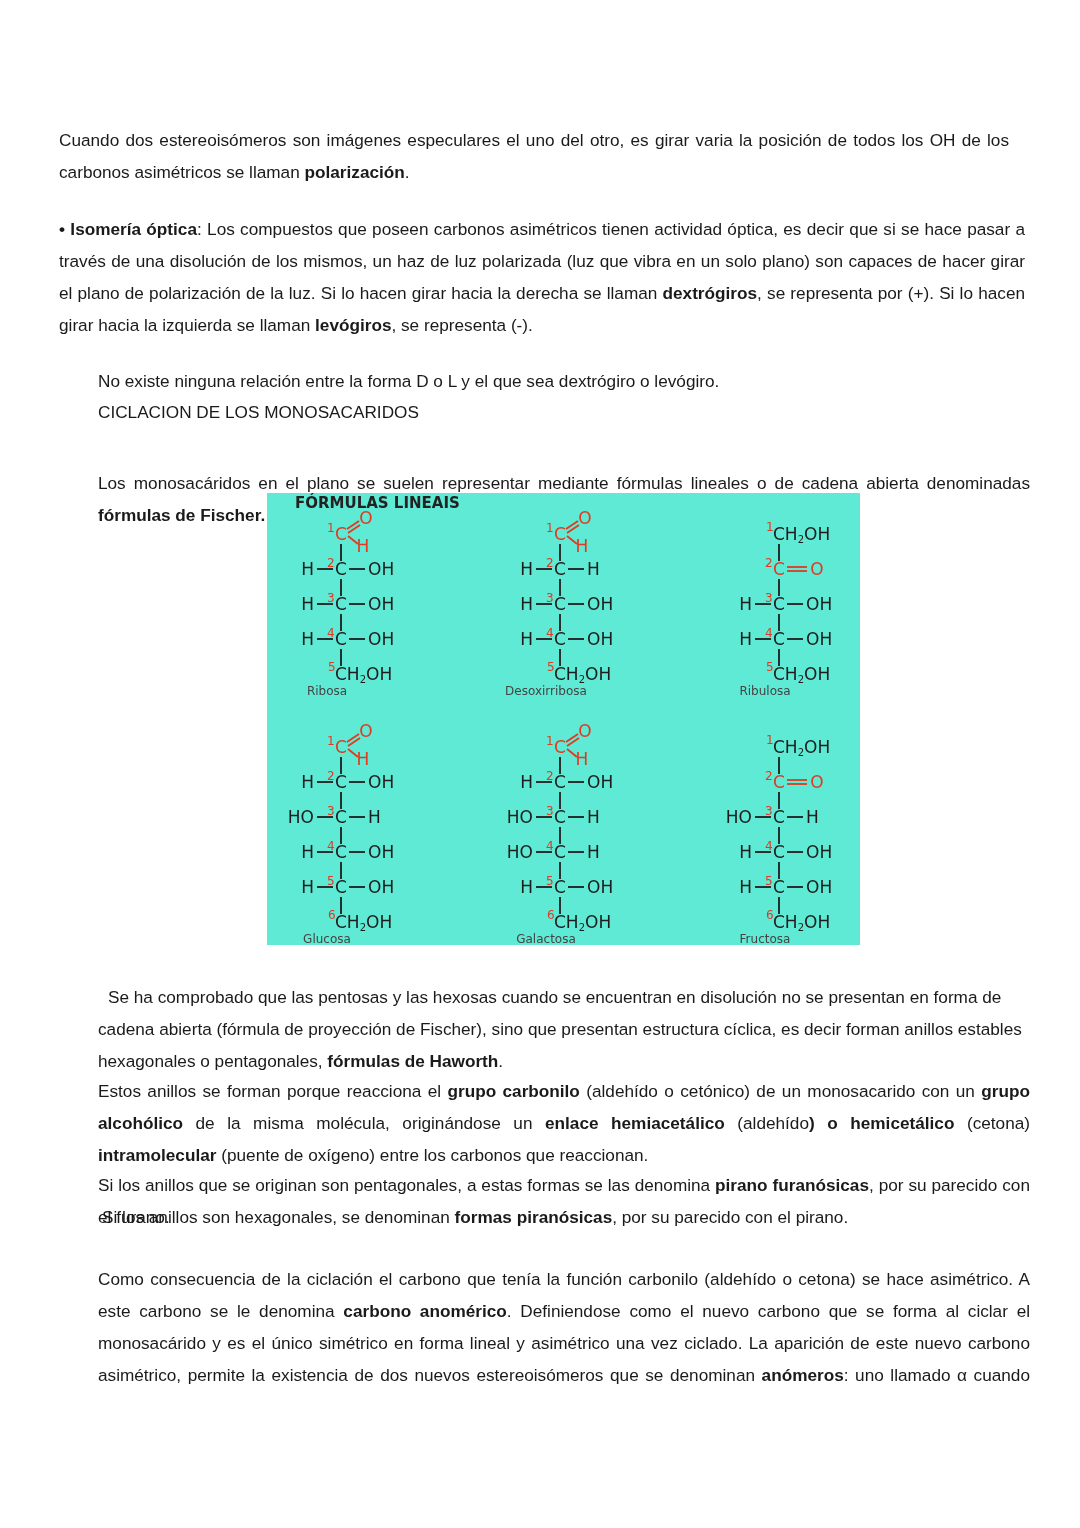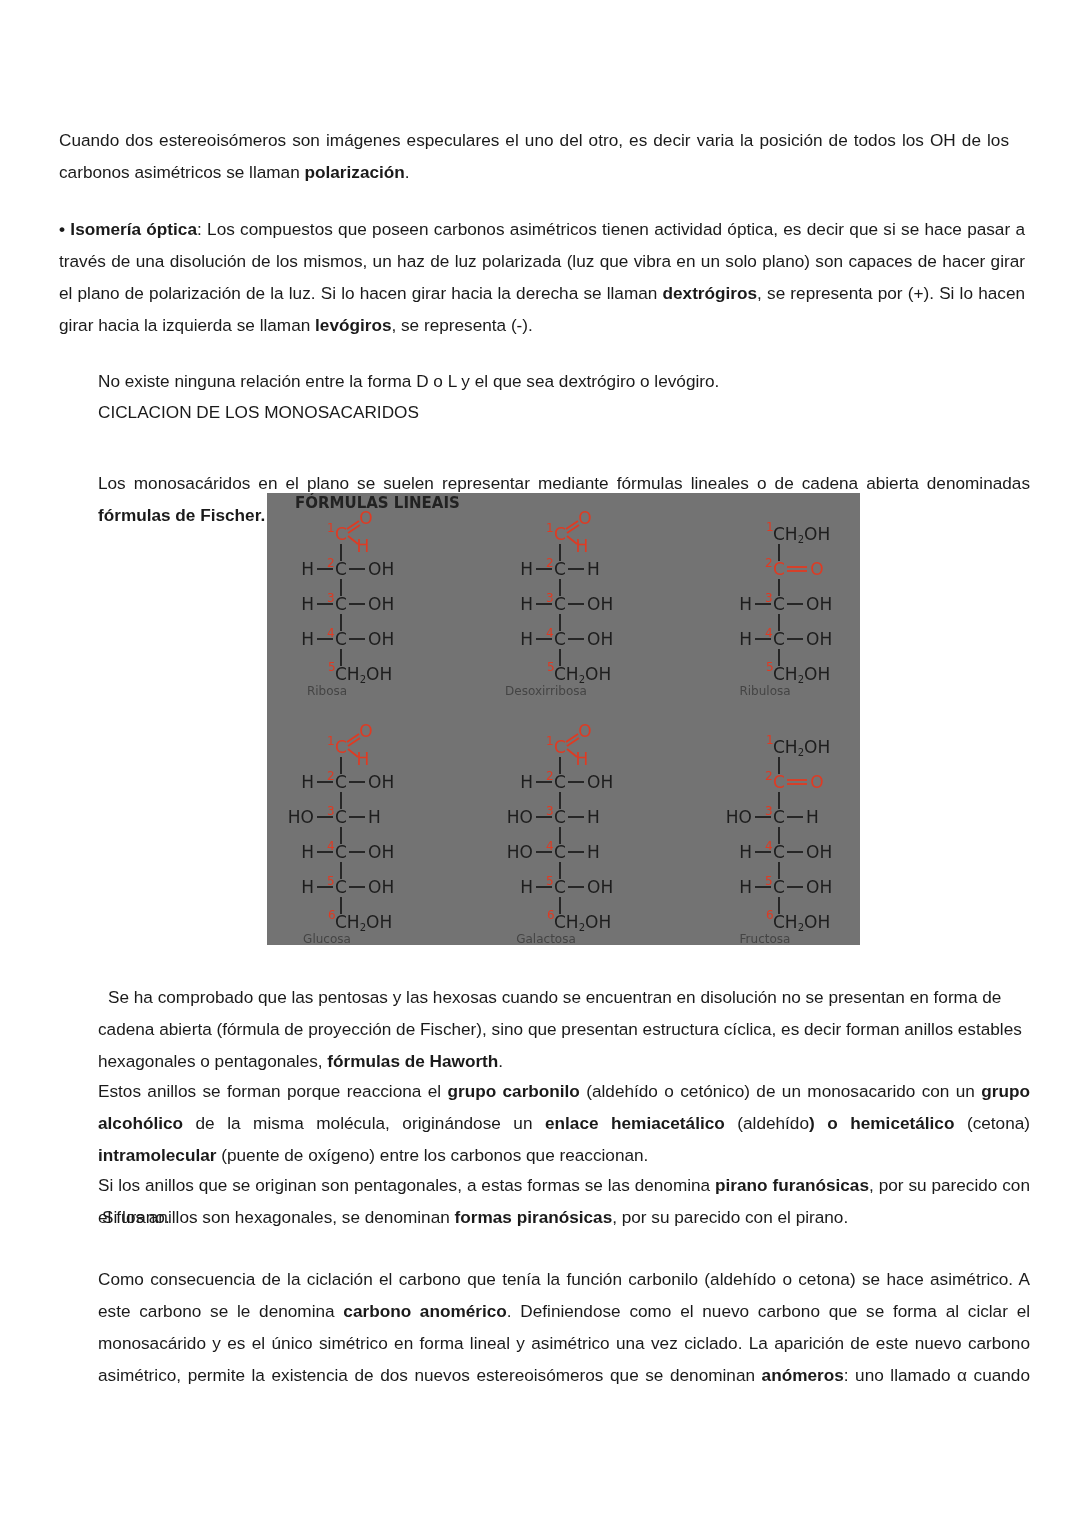--- a/index.html
+++ b/index.html
@@ -3,36 +3,36 @@
 <meta charset="utf-8">
 <style>
   html, body { margin:0; padding:0; background:#ffffff; }
   body { width:1080px; height:1528px; position:relative; overflow:hidden;
          font-family:"Liberation Sans", sans-serif; color:#1a1a1a; }
   .p { position:absolute; font-size:17.2px; line-height:32px; margin:0; }
   .p b { font-weight:bold; }
   .just { text-align:justify; text-align-last:left; }
   
   #figure { position:absolute; left:267px; top:493px; width:593px; height:452px;
-            background:#737373; overflow:hidden;text-decoration:underline; }
+            background:#5eead4; overflow:hidden;text-decoration:underline; }
   #figure svg { position:absolute; left:0; top:0; }
   .fig-title { font-family:"DejaVu Sans", sans-serif; font-weight:bold; font-size:15px; fill:#222; }
   .atom { font-family:"DejaVu Sans", sans-serif; font-size:17px; fill:#1d1d1d; }
   .atom-r { font-family:"DejaVu Sans", sans-serif; font-size:17px; fill:#e03a22; }
   .num { font-family:"DejaVu Sans", sans-serif; font-size:12px; fill:#e03a22; }
   .sub { font-family:"DejaVu Sans", sans-serif; font-size:10px; fill:#1d1d1d; }
   .name { font-family:"DejaVu Sans", sans-serif; font-size:12px; fill:#444; }
   .bond { stroke:#1d1d1d; stroke-width:1.8; }
   .bond-r { stroke:#e03a22; stroke-width:1.8; }
 </style>
 </head>
 <body>
 
 <p class="p just" style="left:59px; top:124px; width:950px;">
-  <span>Cuando dos estereoisómeros son imágenes especulares el uno del otro, es decir varia la posición de todos los OH de los carbonos asimétricos se llaman </span><b>polarización</b><span>.</span>
+  <span>Cuando dos estereoisómeros son imágenes especulares el uno del otro, es girar varia la posición de todos los OH de los carbonos asimétricos se llaman </span><b>polarización</b><span>.</span>
 </p>
 
 <p class="p just" style="left:59px; top:213px; width:966px;">
   <b>•</b> <b>Isomería óptica</b><span>: Los compuestos que poseen carbonos asimétricos tienen actividad óptica, es decir que si se hace pasar a través de una disolución de los mismos, un haz de luz polarizada (luz que vibra en un solo plano) son capaces de hacer girar el plano de polarización de la luz. Si lo hacen girar hacia la derecha se llaman </span><b>dextrógiros</b><span>, se representa por (+). Si lo hacen girar hacia la izquierda se llaman </span><b>levógiros</b><span>, se representa (-).</span>
 </p>
 
 <p class="p" style="left:98px; top:365px; width:930px;">No existe ninguna relación entre la forma D o L y el que sea dextrógiro o levógiro.</p>
 
 <p class="p" style="left:98px; top:396px; width:930px; font-weight:normal;">CICLACION DE LOS MONOSACARIDOS</p>
 

